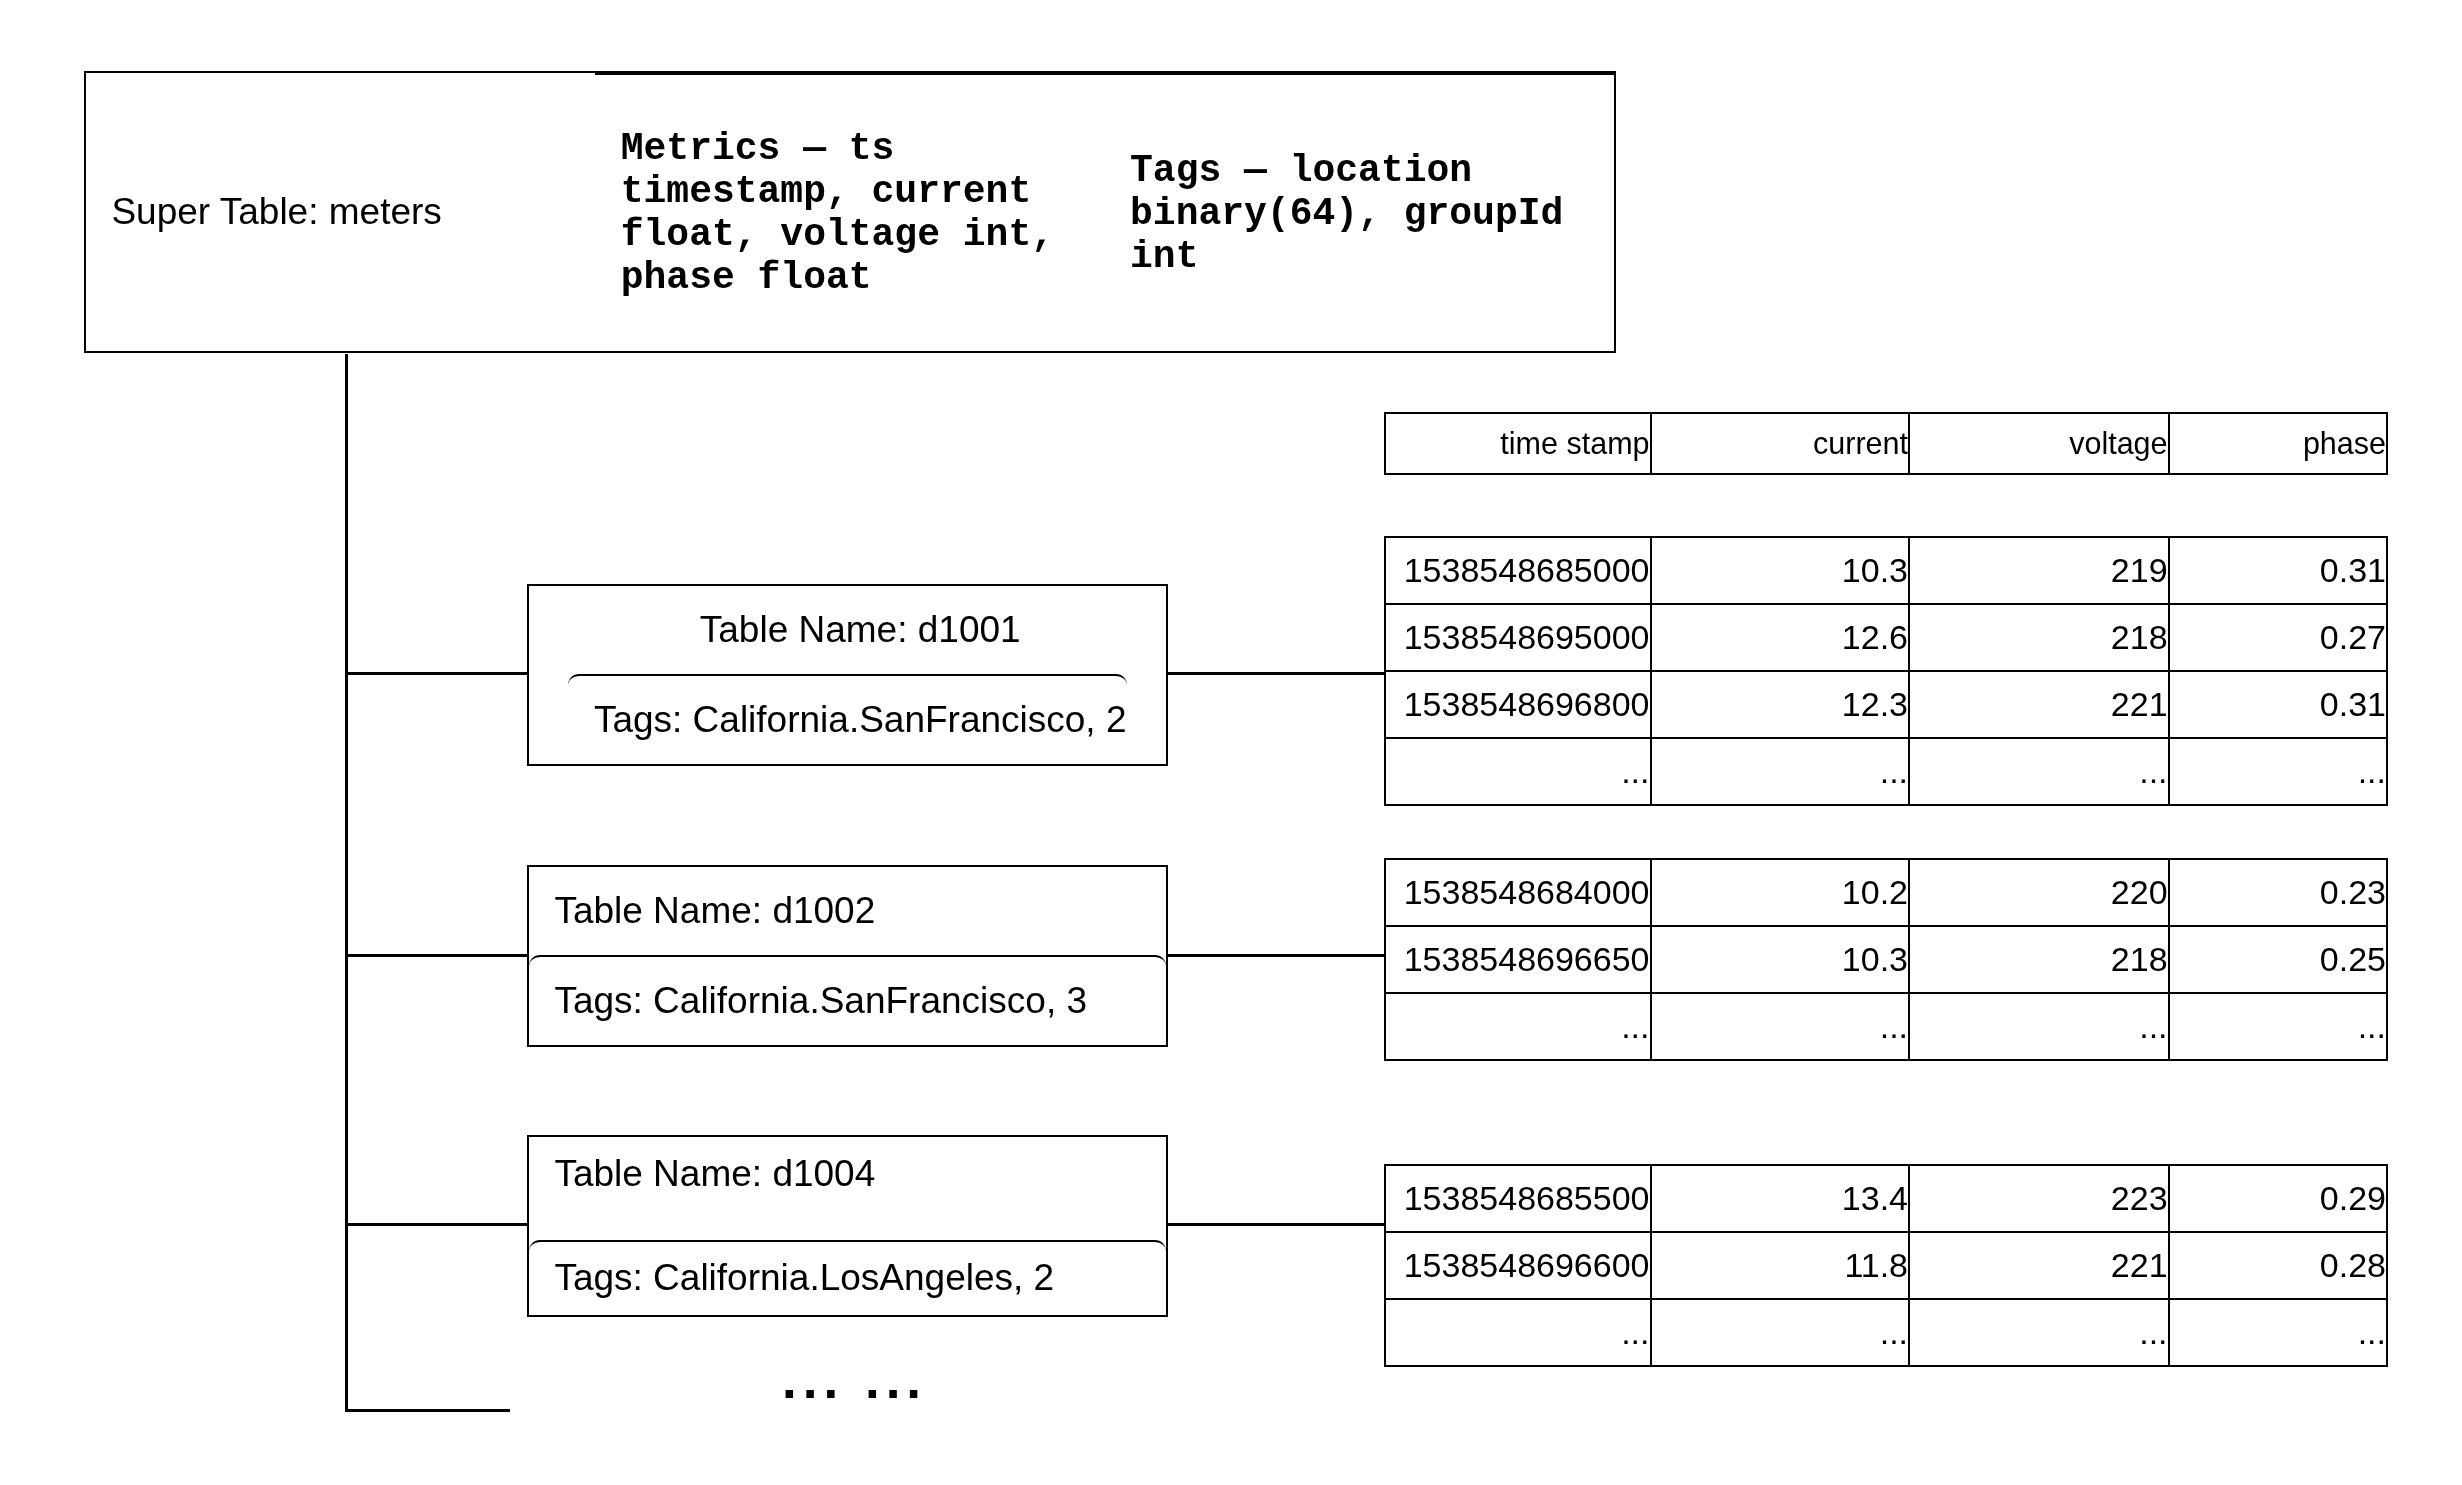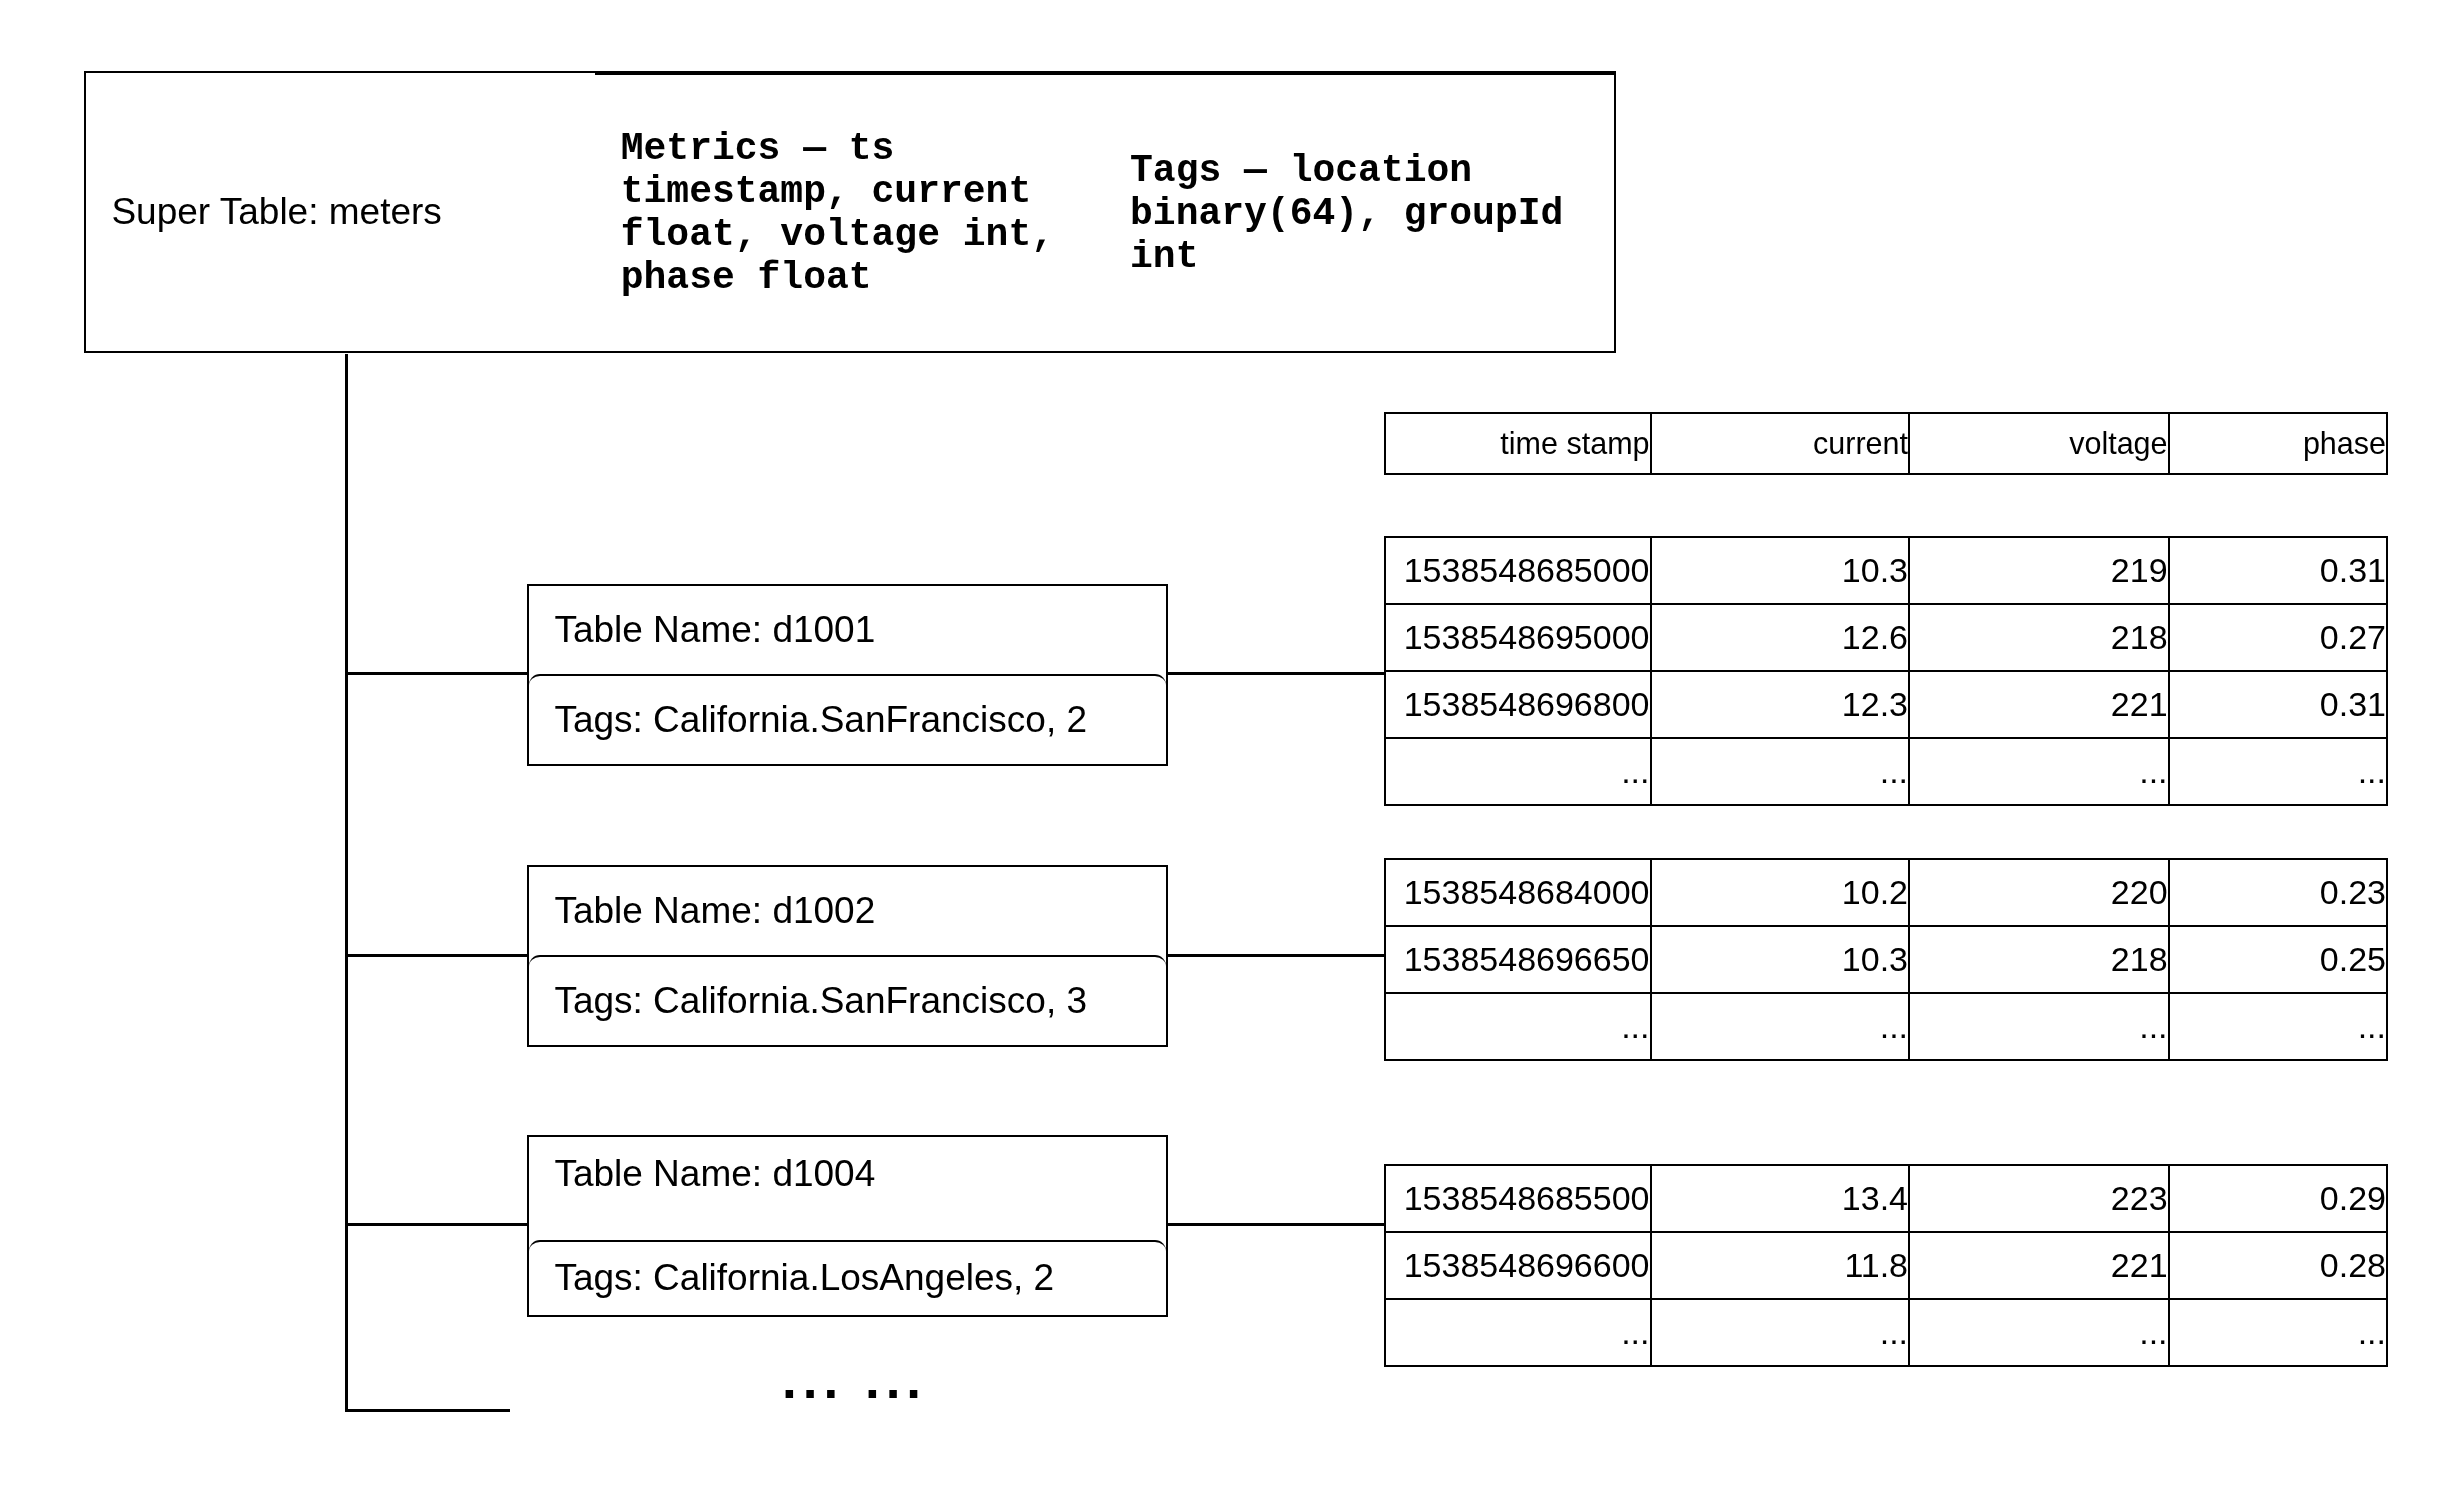--- a/index.html
+++ b/index.html
@@ -19,21 +19,21 @@
   .trunk{left:345px;top:354px;width:2.5px;height:1058px;}
   .branch{left:345px;width:184px;height:2.5px;}
   .b1{top:672px;} .b2{top:954px;} .b3{top:1223px;}
   .rconn{left:1166px;width:219px;height:2.5px;}
   .r1{top:672px;} .r2{top:954px;} .r3{top:1223px;}
   .bend{left:345px;top:1409px;width:165px;height:2.5px;}
 
   
   .dev{position:absolute;left:527px;width:641px;height:182px;border:2.5px solid #000;
        display:flex;flex-direction:column;box-sizing:border-box;background:#fff;}
-  .dev1{top:584px;} .dev2{top:865px;} .dev3{top:1135px;gap:29px;}
+  .dev1{top:584px;align-items:center;} .dev2{top:865px;} .dev3{top:1135px;gap:29px;}
   .drow{flex:1;display:flex;align-items:center;padding-left:25.4px;font-size:37px;box-sizing:border-box;}
   .drow + .drow{border-top:2.5px solid #000;border-radius:11px;}
 
   
   table.dt{position:absolute;left:1384px;width:1004px;border-collapse:collapse;table-layout:fixed;background:#fff;}
   table.dt td,table.dt th{border:2.5px solid #000;text-align:right;vertical-align:middle;
        font-family:"Liberation Sans",sans-serif;font-weight:400;padding:0;}
   #header-table{top:412px;}
   #header-table th{height:59px;font-size:30.5px;}
   #table-d1001{top:536px;} #table-d1002{top:858px;} #table-d1004{top:1164px;padding-left:48px;}

